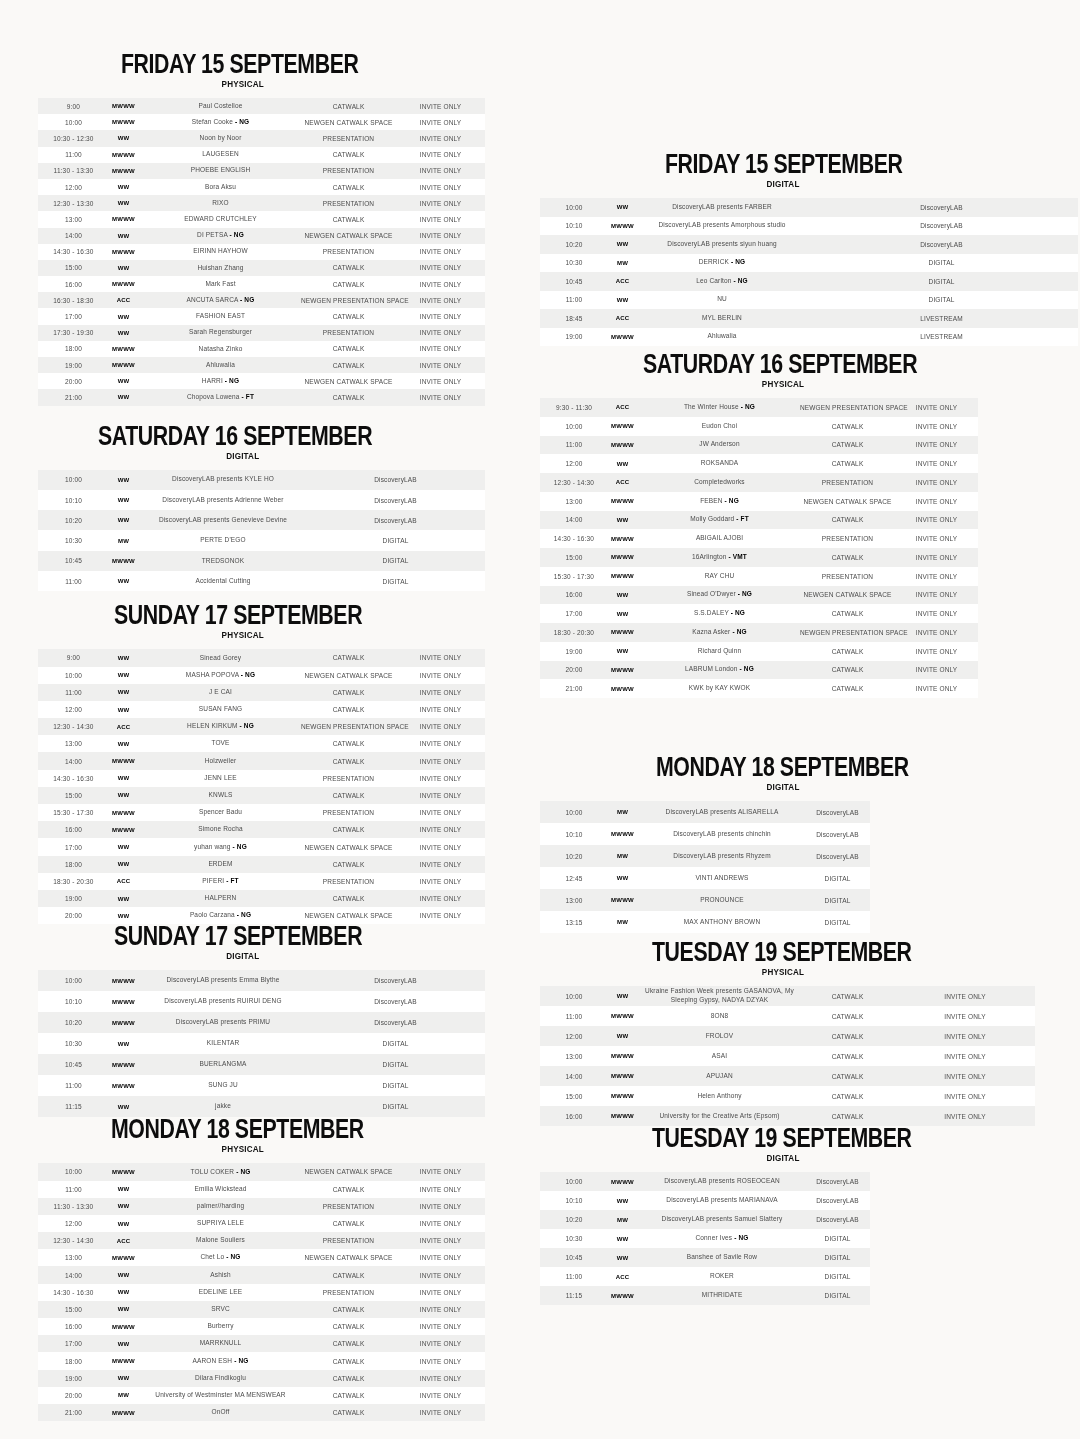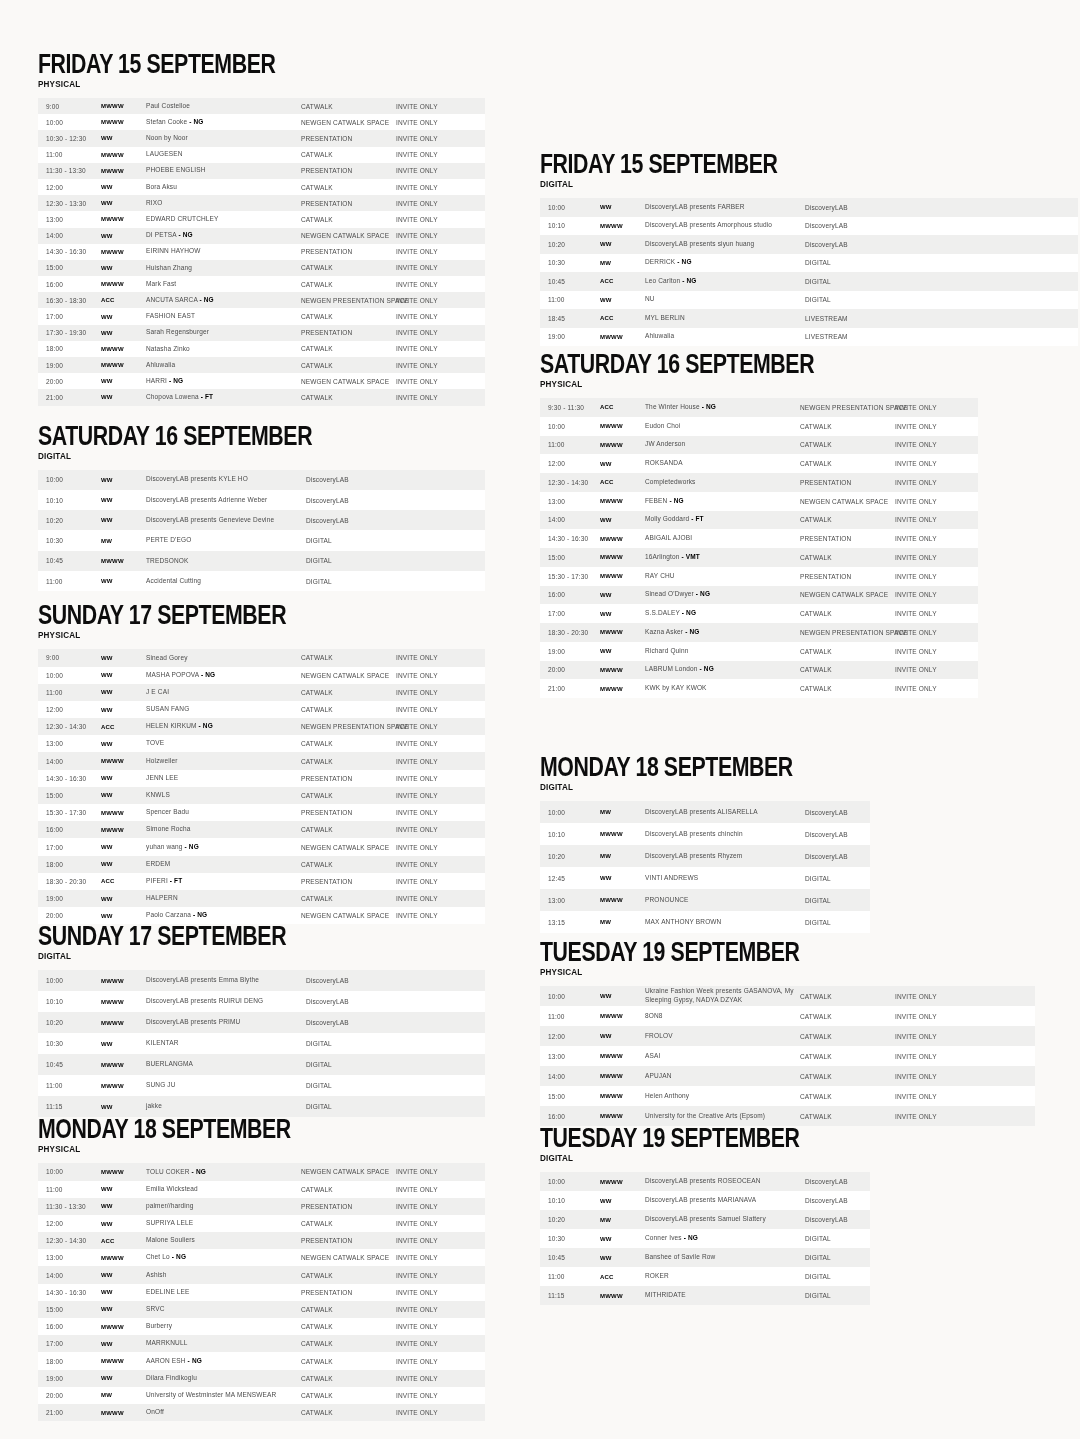--- a/index.html
+++ b/index.html
@@ -6,21 +6,21 @@
   body{
     width:1080px;height:1439px;overflow:hidden;
     background:#faf9f7;
     font-family:"Liberation Sans", sans-serif;
     display:flex;box-sizing:border-box;
     padding:52px 0 0 38px;
   }
   .col{display:block;}
   .col-left{width:455px;}
   .col-right{width:540px;margin-left:47px;padding-top:100px;box-sizing:border-box;}
-  .section{display:block;}
+  .section{display:block;text-align:center;}
   .title{
     font-weight:800;font-size:26px;line-height:25px;letter-spacing:-.5px;
     color:#0d0d0d;margin:0;display:inline-block;
     transform:scaleX(.82) scaleY(1.05);transform-origin:0 100%;
     white-space:nowrap;
   }
   .subtitle{
     font-weight:800;font-size:9px;line-height:9px;margin-top:3px;
     color:#111;letter-spacing:.2px;
     transform:scaleX(.9);transform-origin:0 50%;

